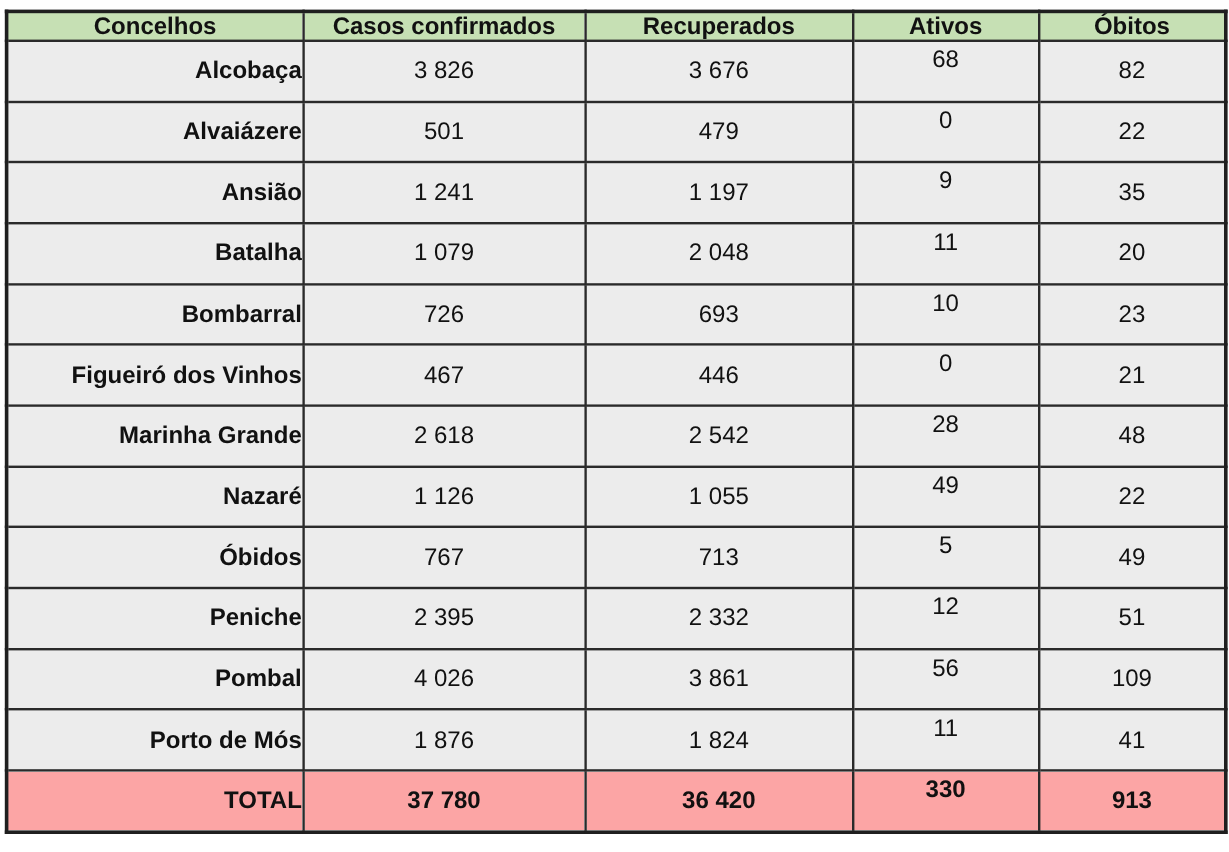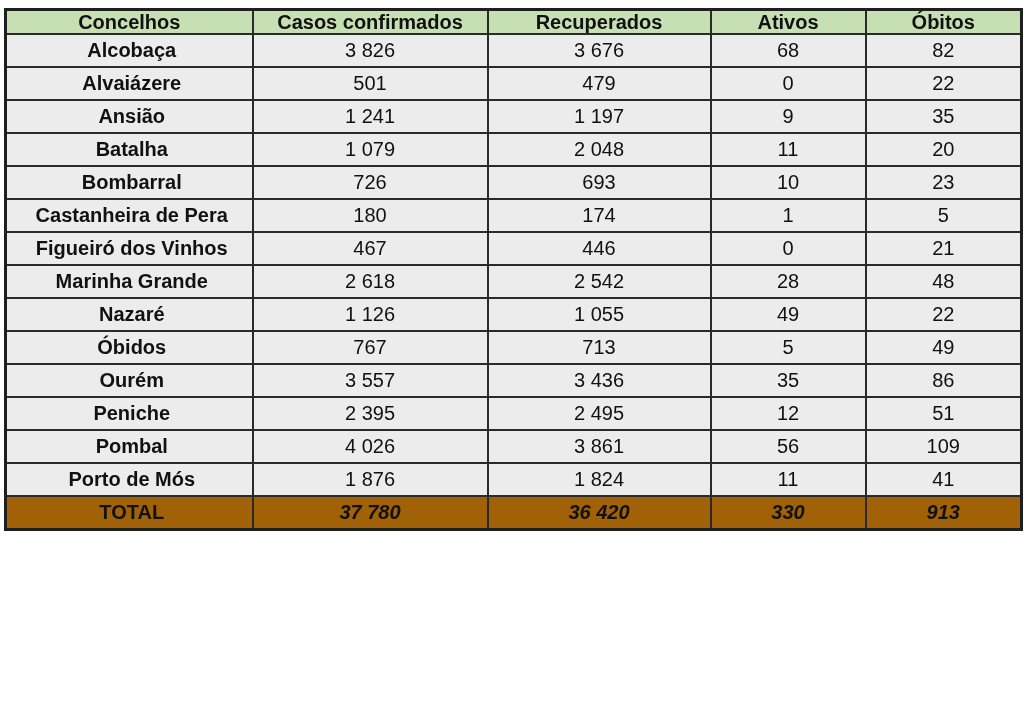--- a/index.html
+++ b/index.html
@@ -10,21 +10,21 @@
     background: #ffffff;
     font-family: "Liberation Sans", sans-serif;
     color: #111111;
     position: relative;
   }
   table.covid-table {
     position: absolute;
     left: 4px;
     top: 8px;
     width: 1016px;
-    height: 523px;
+    height: 687px;
     border-collapse: collapse;
     table-layout: fixed;
     border: 3px solid #1f1f1f;
   }
   .covid-table th,
   .covid-table td {
     border: 2px solid #2a2a2a;
     font-size: 20px;
     line-height: 1.1;
     padding: 0;
@@ -38,38 +38,38 @@
     text-align: center;
     vertical-align: middle;
   }
   
   .covid-table tbody td {
     background: #ececec;
     vertical-align: middle;
   }
   .covid-table td.name {
     font-weight: 700;
-    text-align: center;
+    text-align: right;
     padding-left: 5px;
   }
   .covid-table td.num {
     font-weight: 400;
     text-align: center;
   }
   
   .covid-table td.ativos {
     vertical-align: top;
     padding-top: 4px;
   }
   
   .covid-table tr.total-row td {
-    background: #a16207;
+    background: #fca5a5;
     font-weight: 700;
   }
-  .covid-table tr.total-row td.num { font-weight: 700; font-style: italic; }
+  .covid-table tr.total-row td.num { font-weight: 700; }
 </style>
 </head>
 <body>
 
 <table class="covid-table">
   <colgroup>
     <col style="width:247px">
     <col style="width:235px">
     <col style="width:223px">
     <col style="width:155px">
@@ -114,27 +114,20 @@
         <td class="num">20</td>
       </tr>
       <tr>
         <td class="name">Bombarral</td>
         <td class="num">726</td>
         <td class="num">693</td>
         <td class="num ativos">10</td>
         <td class="num">23</td>
       </tr>
       <tr>
-        <td class="name">Castanheira de Pera</td>
-        <td class="num">180</td>
-        <td class="num">174</td>
-        <td class="num ativos">1</td>
-        <td class="num">5</td>
-      </tr>
-      <tr>
         <td class="name">Figueiró dos Vinhos</td>
         <td class="num">467</td>
         <td class="num">446</td>
         <td class="num ativos">0</td>
         <td class="num">21</td>
       </tr>
       <tr>
         <td class="name">Marinha Grande</td>
         <td class="num">2 618</td>
         <td class="num">2 542</td>
@@ -149,30 +142,23 @@
         <td class="num">22</td>
       </tr>
       <tr>
         <td class="name">Óbidos</td>
         <td class="num">767</td>
         <td class="num">713</td>
         <td class="num ativos">5</td>
         <td class="num">49</td>
       </tr>
       <tr>
-        <td class="name">Ourém</td>
-        <td class="num">3 557</td>
-        <td class="num">3 436</td>
-        <td class="num ativos">35</td>
-        <td class="num">86</td>
-      </tr>
-      <tr>
         <td class="name">Peniche</td>
         <td class="num">2 395</td>
-        <td class="num">2 495</td>
+        <td class="num">2 332</td>
         <td class="num ativos">12</td>
         <td class="num">51</td>
       </tr>
       <tr>
         <td class="name">Pombal</td>
         <td class="num">4 026</td>
         <td class="num">3 861</td>
         <td class="num ativos">56</td>
         <td class="num">109</td>
       </tr>

